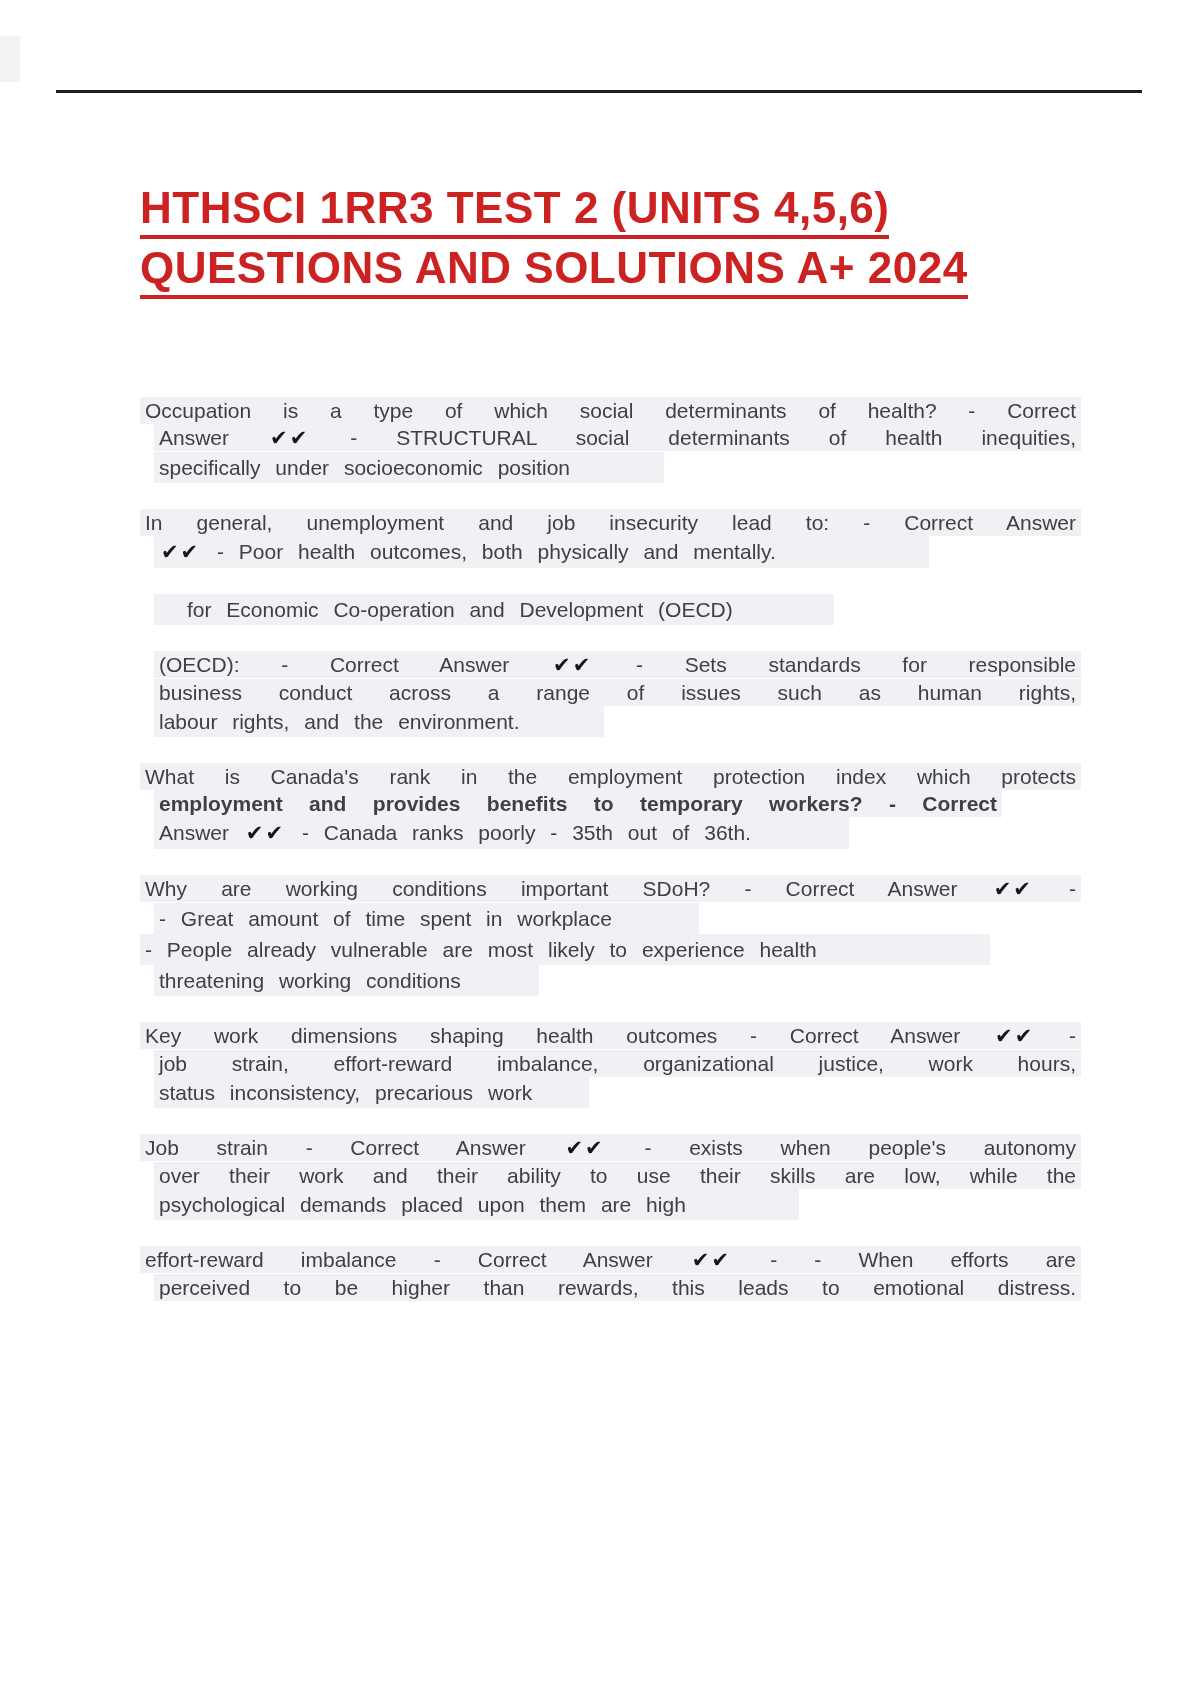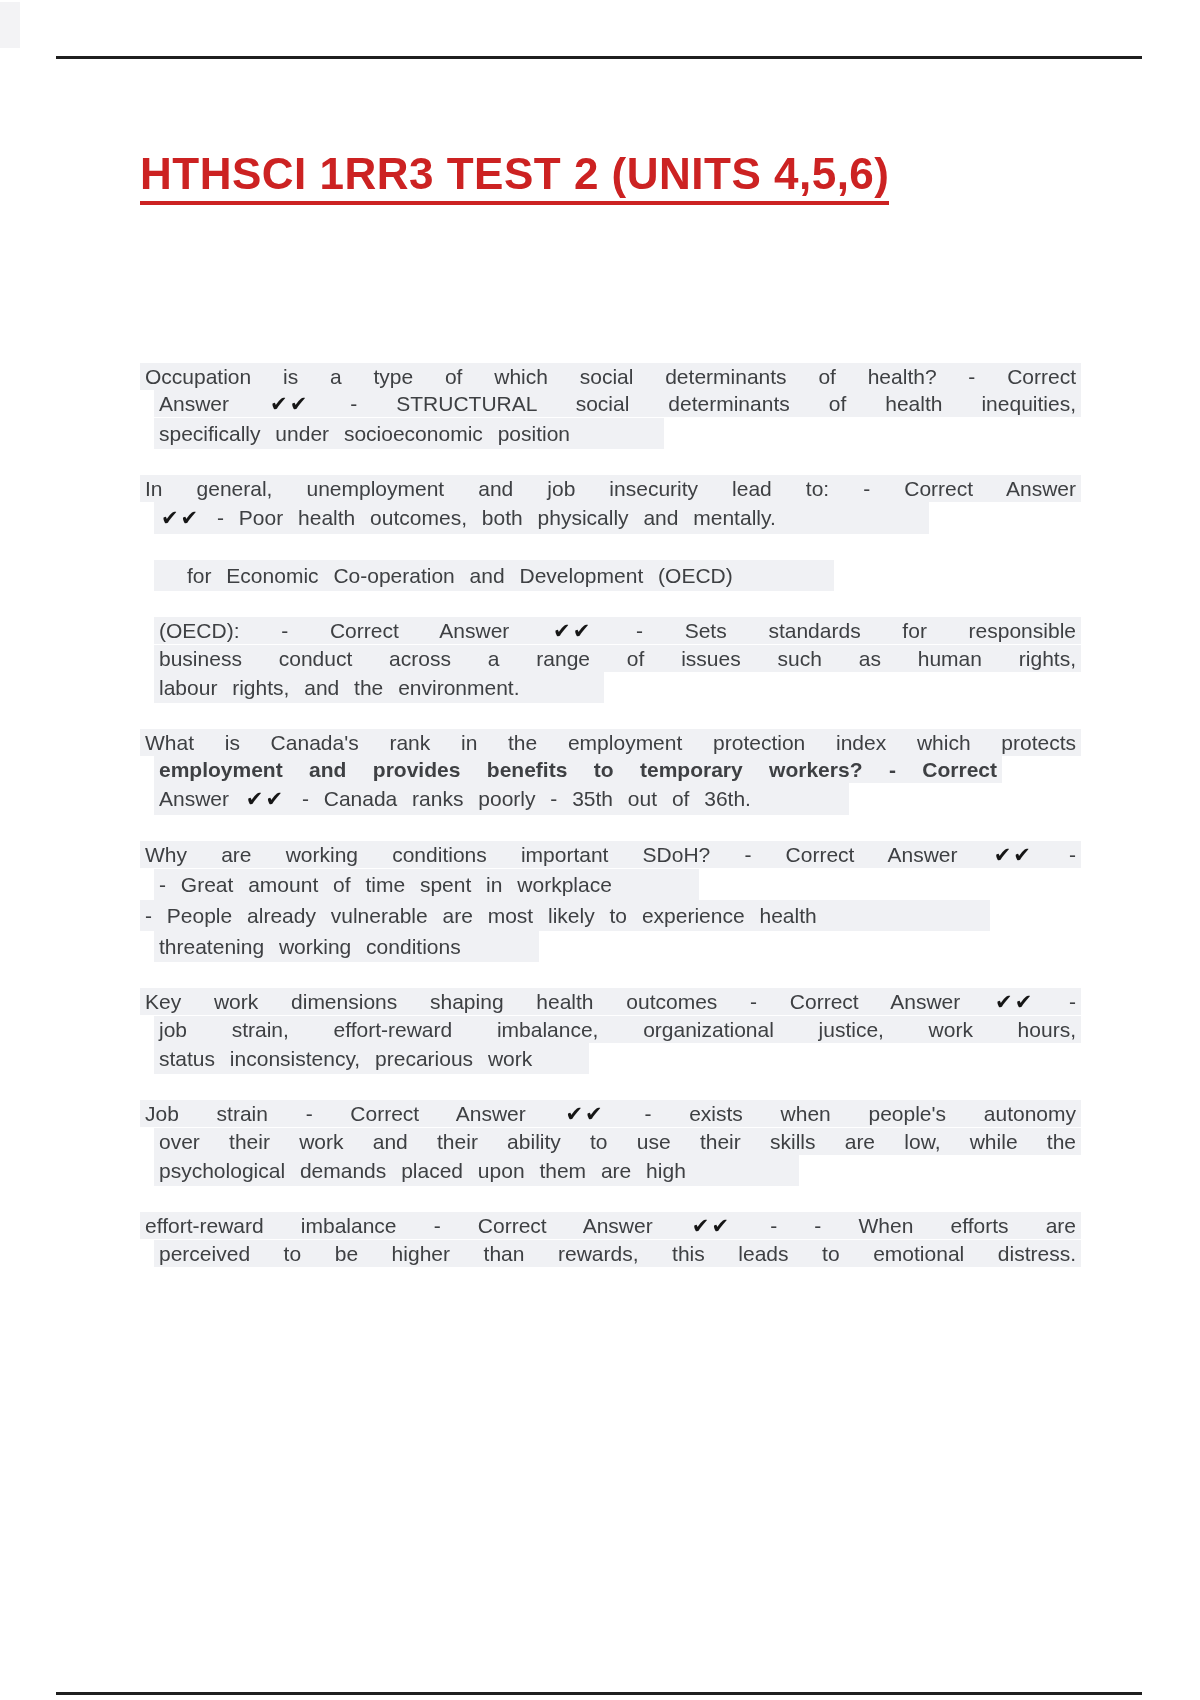--- a/index.html
+++ b/index.html
@@ -11,21 +11,21 @@
     --check-color:#161616;
     --bg-color:#ffffff;
   }
   *{box-sizing:border-box;margin:0;padding:0;}
   html,body{width:1200px;height:1700px;overflow:hidden;}
   body{
     background:var(--bg-color);
     font-family:"Liberation Sans","DejaVu Sans",sans-serif;
     position:relative;
   }
-  .page{position:relative;width:1200px;height:1399px;background:var(--bg-color);}
+  .page{position:relative;width:1200px;height:1399px;background:var(--bg-color);margin-top:34px;}
   .artifact{
     position:absolute;left:0;top:2px;width:20px;height:46px;
     background:#f3f3f5;
   }
   .rule{
     position:absolute;left:56px;width:1086px;height:3px;
     background:var(--rule-color);
   }
   .rule-top{top:56px;}
   .rule-bottom{top:1692px;}
@@ -67,20 +67,21 @@
 </style>
 </head>
 <body>
 
 <div class="page">
   <div class="artifact"></div>
   <div class="rule rule-top"></div>
 
   <h1 class="title">
     <span class="title-line">HTHSCI 1RR3 TEST 2 (UNITS 4,5,6)</span>
+    <span class="title-line">QUESTIONS AND SOLUTIONS A+ 2024</span>
   </h1>
 
   <div class="content" id="content">
       <div class="para">
         <div class="line j"><span class="hl">Occupation is a type of which social determinants of health? - Correct</span></div>
         <div class="line j ind"><span class="hl">Answer <span class="checks">✔✔</span> - STRUCTURAL social determinants of health inequities,</span></div>
         <div class="line ind"><span class="hl" style="min-width: 510px;">specifically under socioeconomic position</span></div>
       </div>
       <div class="para">
         <div class="line j"><span class="hl">In general, unemployment and job insecurity lead to: - Correct Answer</span></div>

